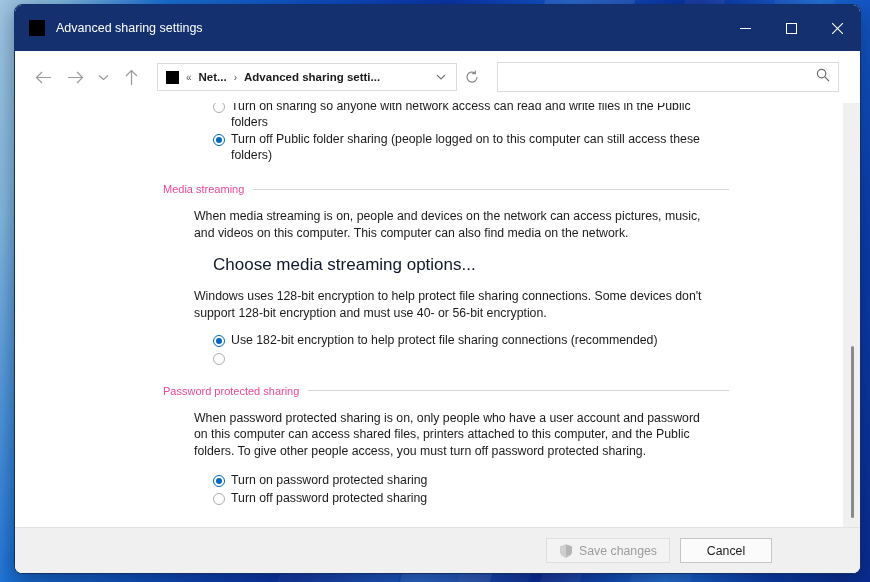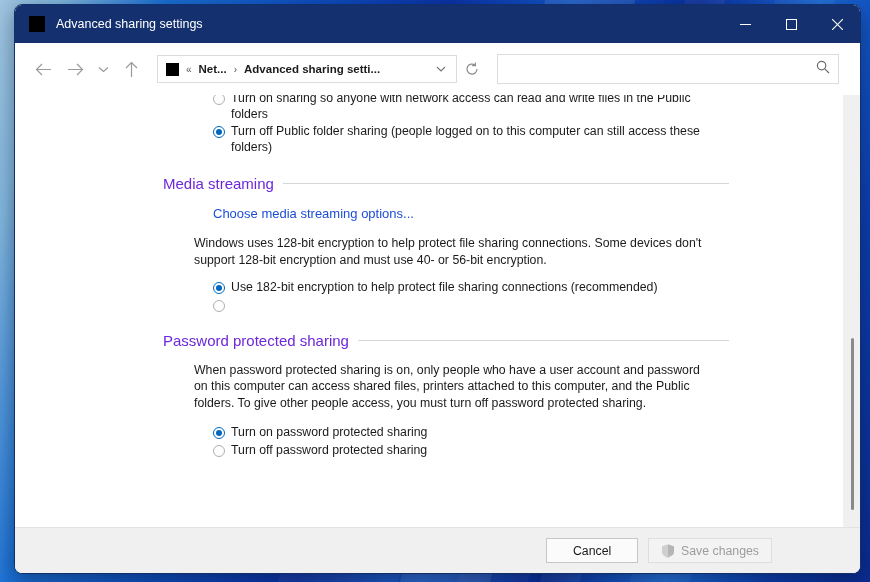--- a/index.html
+++ b/index.html
@@ -38,21 +38,21 @@
     border-radius: 8px;
     overflow: hidden;
     background: #ffffff;
     box-shadow: 0 6px 20px rgba(0,0,0,0.35);
     display: flex;
     flex-direction: column;
   }
 
   
   #titlebar {
-    height: 38px;
+    height: 46px;
     background: #14306e;
     display: flex;
     align-items: center;
     flex: none;
   }
   #titlebar-icon {
     width: 16px; height: 16px;
     background: #000000;
     margin-left: 14px;
     flex: none;
@@ -210,42 +210,42 @@
     border-radius: 50%;
     background: #0067c0;
   }
 
   .section-head {
     display: flex;
     align-items: center;
     margin-top: 20px;
   }
   .section-head .sh-text {
-    font-size: 15px;
-    color: #6d28d9;
+    font-size: 11px;
+    color: #ec4899;
     white-space: nowrap;
     flex: none;
   }
   .section-head .sh-rule {
     flex: 1 1 auto;
     height: 1px;
     background: #d6d6d6;
     margin-left: 9px;
   }
 
   .para {
     font-size: 12.3px;
     color: #1b1b1b;
     line-height: 16.5px;
     margin: 13px 0 0 31px;
     width: 512px;
   }
   .link {
-    font-size: 13px;
-    color: #1d4ed8;
+    font-size: 17px;
+    color: #0f172a;
     margin: 14px 0 0 50px;
     display: inline-block;
     cursor: pointer;
   }
   .opts {
     margin: 12px 0 0 50px;
   }
 
   
   #scrollbar {
@@ -406,20 +406,21 @@
               <span class="radio on"></span>
               <span class="rtext">Turn off Public folder sharing (people logged on to this computer can still access these folders)</span>
             </div>
           </div>
 
           
           <div class="section-head">
             <span class="sh-text">Media streaming</span>
             <span class="sh-rule"></span>
           </div>
+          <div class="para">When media streaming is on, people and devices on the network can access pictures, music, and videos on this computer. This computer can also find media on the network.</div>
           <div class="link">Choose media streaming options...</div>
 
           
           <div class="para">Windows uses 128-bit encryption to help protect file sharing connections. Some devices don't support 128-bit encryption and must use 40- or 56-bit encryption.</div>
           <div class="opts">
             <div class="radio-row">
               <span class="radio on"></span>
               <span class="rtext">Use 182-bit encryption to help protect file sharing connections (recommended)</span>
             </div>
             <div class="radio-row">
@@ -447,29 +448,29 @@
         </div>
 
       </div>
 
       <div id="scrollbar">
         <div id="scroll-thumb"></div>
       </div>
     </div>
 
     <div id="footer">
-      <div class="btn">
-        <span>Cancel</span>
-      </div>
       <div class="btn disabled">
         <span id="shield">
           <svg width="14" height="14" viewBox="0 0 14 14">
             <path d="M7 0.6 L13 2.6 L13 7 C13 10.4 10.3 12.6 7 13.6 C3.7 12.6 1 10.4 1 7 L1 2.6 Z" fill="#bdbdbd"></path>
             <path d="M7 0.6 L7 13.6 C3.7 12.6 1 10.4 1 7 L1 2.6 Z" fill="#cfcfcf"></path>
             <path d="M7 0.6 L13 2.6 L13 7 C13 8.6 12.4 9.9 11.5 11 L7 11 Z" fill="#b5b5b5"></path>
           </svg>
         </span>
         <span>Save changes</span>
       </div>
+      <div class="btn">
+        <span>Cancel</span>
+      </div>
     </div>
 
   </div>
 </div>
 
 </body></html>

